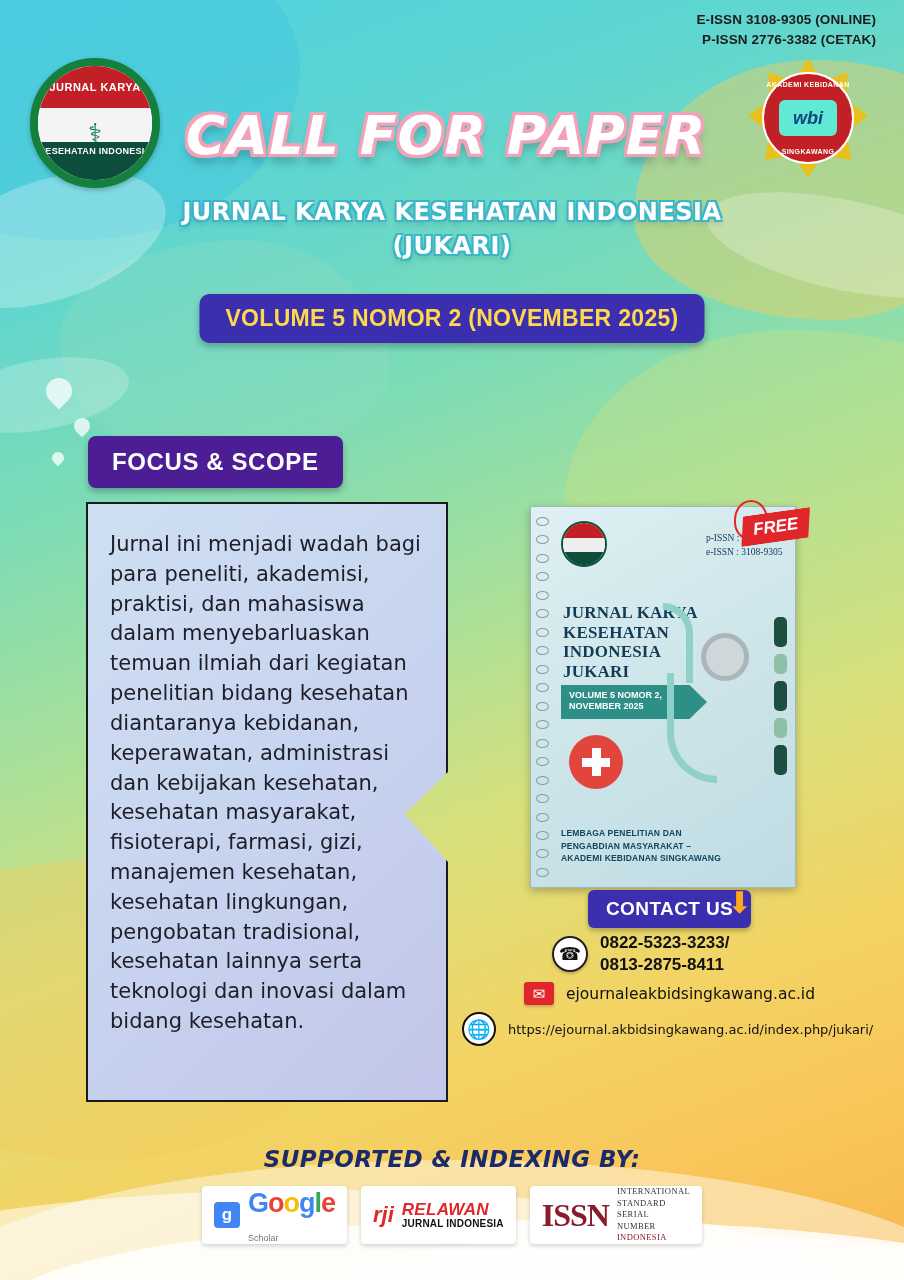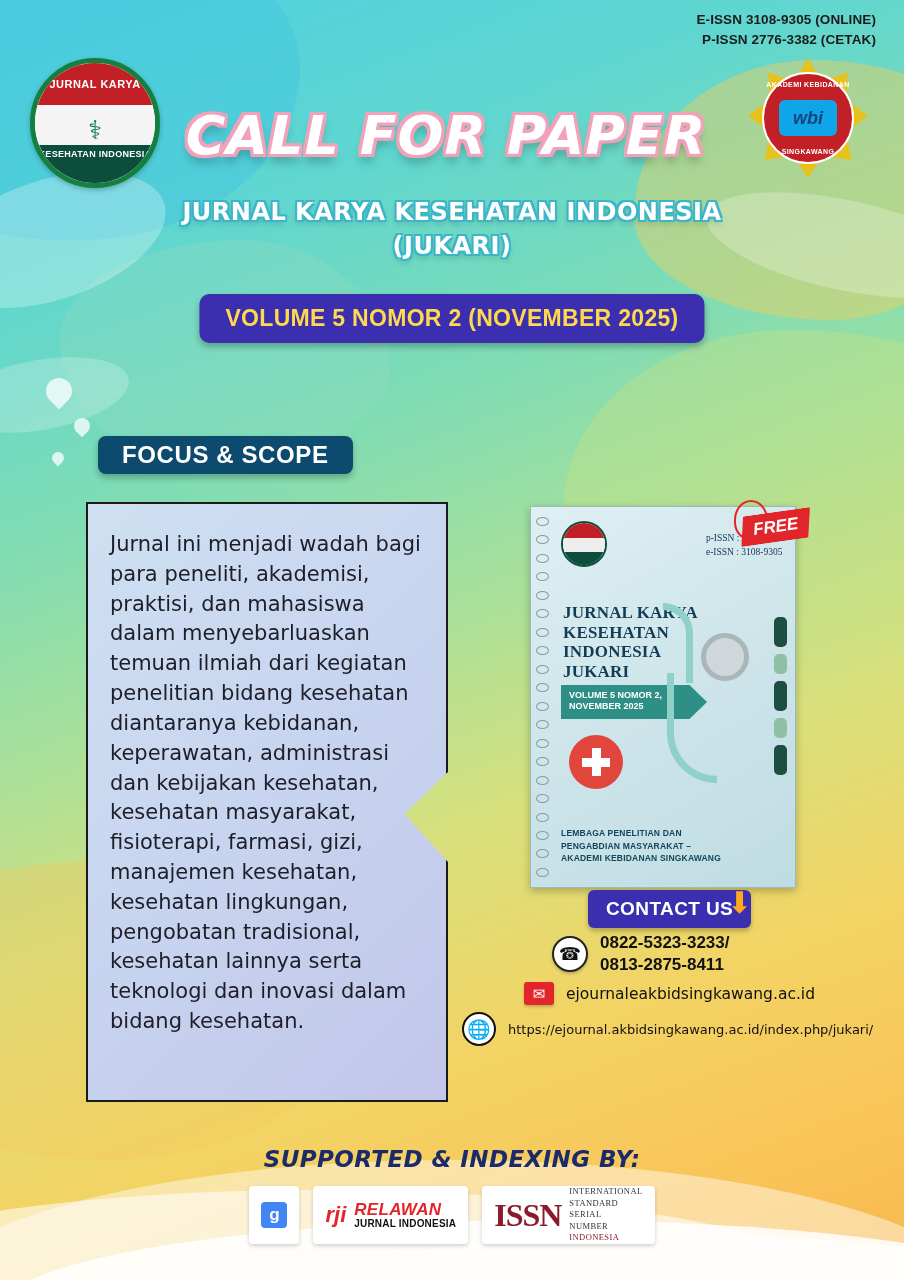--- a/index.html
+++ b/index.html
@@ -52,21 +52,21 @@
     position: absolute; right: 28px; top: 10px; text-align: right;
     font-weight: bold; font-size: 13.5px; color: #1b1b1b; line-height: 1.45;
     letter-spacing: .1px;
   }
 
   
   .logo-left {
     position: absolute; left: 30px; top: 58px; width: 130px; height: 130px;
     border-radius: 50%;
     background: #ffffff;
-    border: 5px solid #15803d;
+    border: 8px solid #15803d;
     box-shadow: 0 2px 5px rgba(0,0,0,.25);
     overflow: hidden;
   }
   .ll-top {
     position: absolute; left: 0; right: 0; top: 0; height: 42px;
     background: #c22026;
     display: flex; align-items: center; justify-content: center;
   }
   .ll-top span { color: #fff; font-size: 11px; font-weight: bold; letter-spacing: .5px; }
   .ll-mid {
@@ -87,21 +87,21 @@
   .lr-star {
     position: absolute; inset: 0; background: #e8c11a;
     clip-path: polygon(50% 0%, 61% 20%, 83% 12%, 82% 35%, 100% 48%, 82% 62%, 86% 85%, 62% 81%, 50% 100%, 38% 81%, 14% 85%, 18% 62%, 0% 48%, 18% 35%, 17% 12%, 39% 20%);
     filter: drop-shadow(0 2px 3px rgba(0,0,0,.3));
   }
   .lr-circ {
     position: absolute; left: 14px; top: 14px; width: 92px; height: 92px;
     border-radius: 50%; background: #c22026; border: 2px solid #fff;
     display: flex; align-items: center; justify-content: center; flex-direction: column;
   }
-  .lr-inner { width: 58px; height: 36px; background: #0ea5e9; border-radius: 6px; display: flex; align-items: center; justify-content: center; }
+  .lr-inner { width: 58px; height: 36px; background: #5eead4; border-radius: 6px; display: flex; align-items: center; justify-content: center; }
   .lr-inner span { color: #14457e; font-weight: bold; font-size: 18px; font-style: italic; }
   .lr-top-text { position: absolute; top: 7px; width: 100%; text-align: center; font-size: 7px; font-weight: bold; color: #fff; letter-spacing: .4px; }
   .lr-bot-text { position: absolute; bottom: 7px; width: 100%; text-align: center; font-size: 7px; font-weight: bold; color: #fff; letter-spacing: .4px; }
 
   
   .cfp {
     position: absolute; left: 0; right: 12px; top: 104px; text-align: center;
     font-family: "DejaVu Sans", sans-serif;
     font-weight: bold; font-style: italic;
     font-size: 54px; letter-spacing: 1px;
@@ -123,24 +123,24 @@
     position: absolute; left: 50%; transform: translateX(-50%); top: 294px;
     background: #3b2fb0; color: #ffd84d;
     font-weight: bold; font-size: 23px; letter-spacing: .3px;
     padding: 11px 26px; border-radius: 10px;
     box-shadow: 0 4px 6px rgba(0,0,0,.25);
     white-space: nowrap;
   }
 
   
   .focus-badge {
-    position: absolute; left: 98px; top: 436px;
-    background: #0c4a6e; color: #ffffff;
+    position: absolute; left: 88px; top: 436px;
+    background: #4c1d95; color: #ffffff;
     font-weight: bold; font-size: 24px; letter-spacing: .6px;
-    padding: 5px 24px; border-radius: 8px;
+    padding: 12px 24px; border-radius: 8px;
     box-shadow: 0 4px 6px rgba(0,0,0,.25);
   }
   .scope-box {
     position: absolute; left: 86px; top: 502px; width: 362px; height: 600px;
     background: linear-gradient(135deg, #cfe0f2 0%, #c7d4ef 50%, #c2c6ea 100%);
     border: 2px solid #1b1b1b;
     clip-path: polygon(0 0, 100% 0, 100% 45%, 88% 52%, 100% 60%, 100% 100%, 0 100%);
     padding: 26px 24px 20px 22px;
   }
   .scope-text {
@@ -417,20 +417,26 @@
 <div class="contact-row c-web">
   <div class="ic-globe">🌐</div>
   <div class="web-text">https://ejournal.akbidsingkawang.ac.id/index.php/jukari/</div>
 </div>
 
 <div class="supported">SUPPORTED &amp; INDEXING BY:</div>
 <div class="index-row">
 
   <div class="idx-card">
     <div class="g-badge">g</div>
+    <div>
+      <span class="google-word">
+        <span class="c1">G</span><span class="c2">o</span><span class="c3">o</span><span class="c1">g</span><span class="c4">l</span><span class="c2">e</span>
+      </span>
+      <div class="scholar-sub">Scholar</div>
+    </div>
   </div>
 
   <div class="idx-card">
     <div class="rji-mark">rji</div>
     <div class="rji-text">
       <div class="t1">RELAWAN</div>
       <div class="t2">JURNAL INDONESIA</div>
     </div>
   </div>
 

